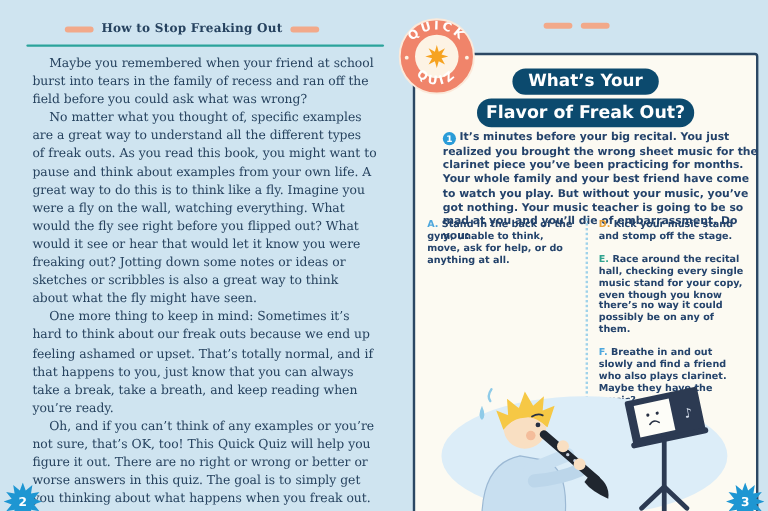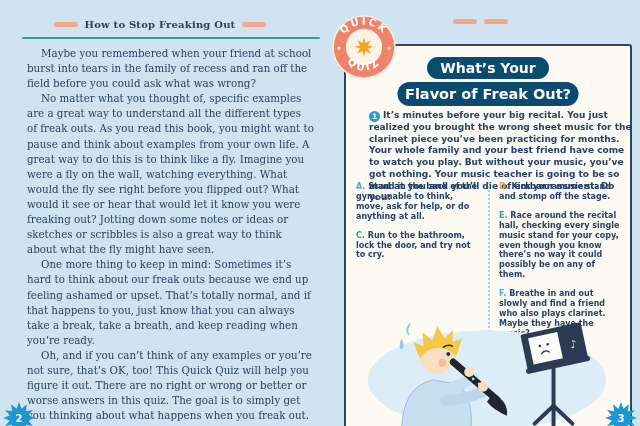--- a/index.html
+++ b/index.html
@@ -84,21 +84,20 @@
       <div class="pill pill1">What’s Your</div>
       <div class="pill pill2">Flavor of Freak Out?</div>
 
       <div class="intro">
         <span class="qnum">1</span><span>It’s minutes before your big recital. You just realized you brought the wrong sheet music for the clarinet piece you’ve been practicing for months. Your whole family and your best friend have come to watch you play. But without your music, you’ve got nothing. Your music teacher is going to be so mad at you and you’ll die of embarrassment. Do you:</span>
       </div>
 
       <div class="options">
         <div class="opt-col opt-col1">
           <p class="opt"><span class="opt-letter" style="color: rgb(77, 167, 221);">A.</span> <span>Stand in the back of the gym, unable to think, move, ask for help, or do anything at all.</span></p>
-          <p class="opt"><span class="opt-letter" style="color: rgb(47, 162, 142);">C.</span> <span>Run to the bathroom, lock the door, and try not to cry.</span></p>
         </div>
         <div class="opt-col opt-col2">
           <p class="opt"><span class="opt-letter" style="color: rgb(233, 162, 59);">D.</span> <span>Kick your music stand and stomp off the stage.</span></p>
           <p class="opt"><span class="opt-letter" style="color: rgb(47, 162, 142);">E.</span> <span>Race around the recital hall, checking every single music stand for your copy, even though you know there’s no way it could possibly be on any of them.</span></p>
           <p class="opt"><span class="opt-letter" style="color: rgb(77, 167, 221);">F.</span> <span>Breathe in and out slowly and find a friend who also plays clarinet. Maybe they have the music?</span></p>
         </div>
       </div>
 
       <svg class="illus" viewBox="0 0 280 128">
         <ellipse cx="138" cy="80" rx="120" ry="50" fill="#dcedf8"></ellipse>

